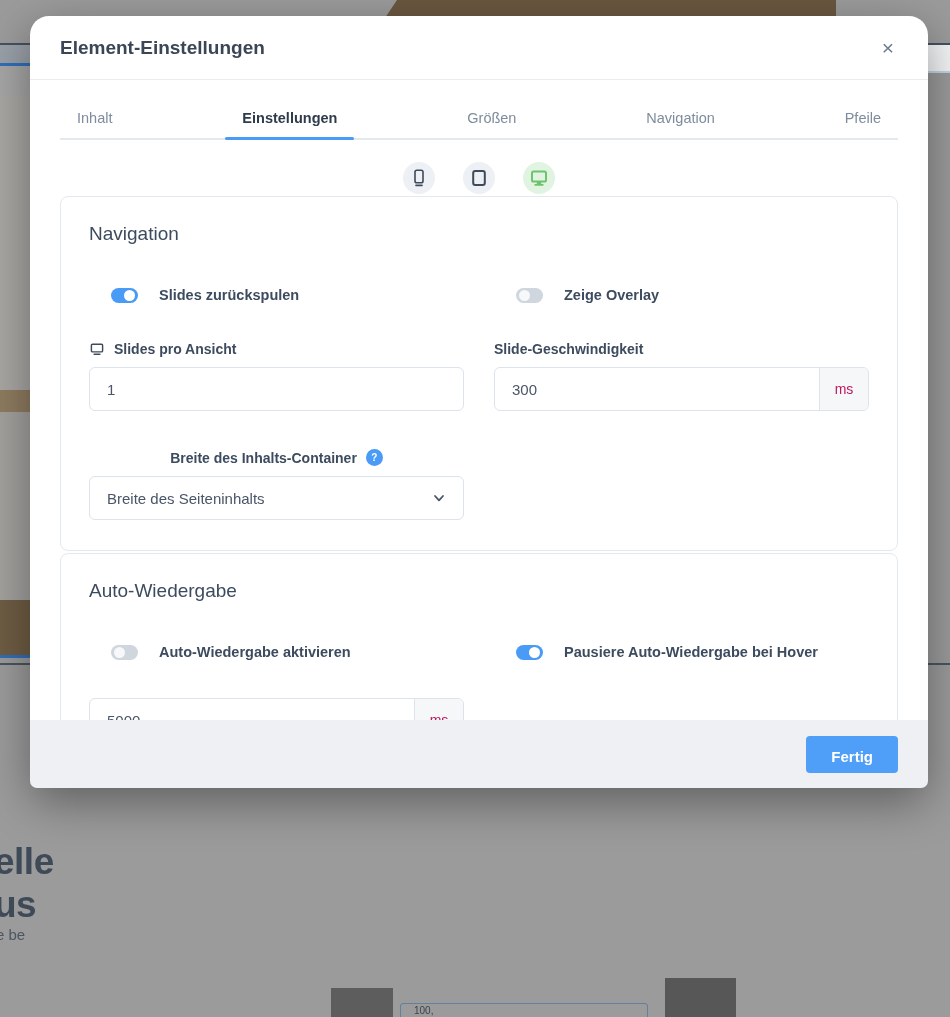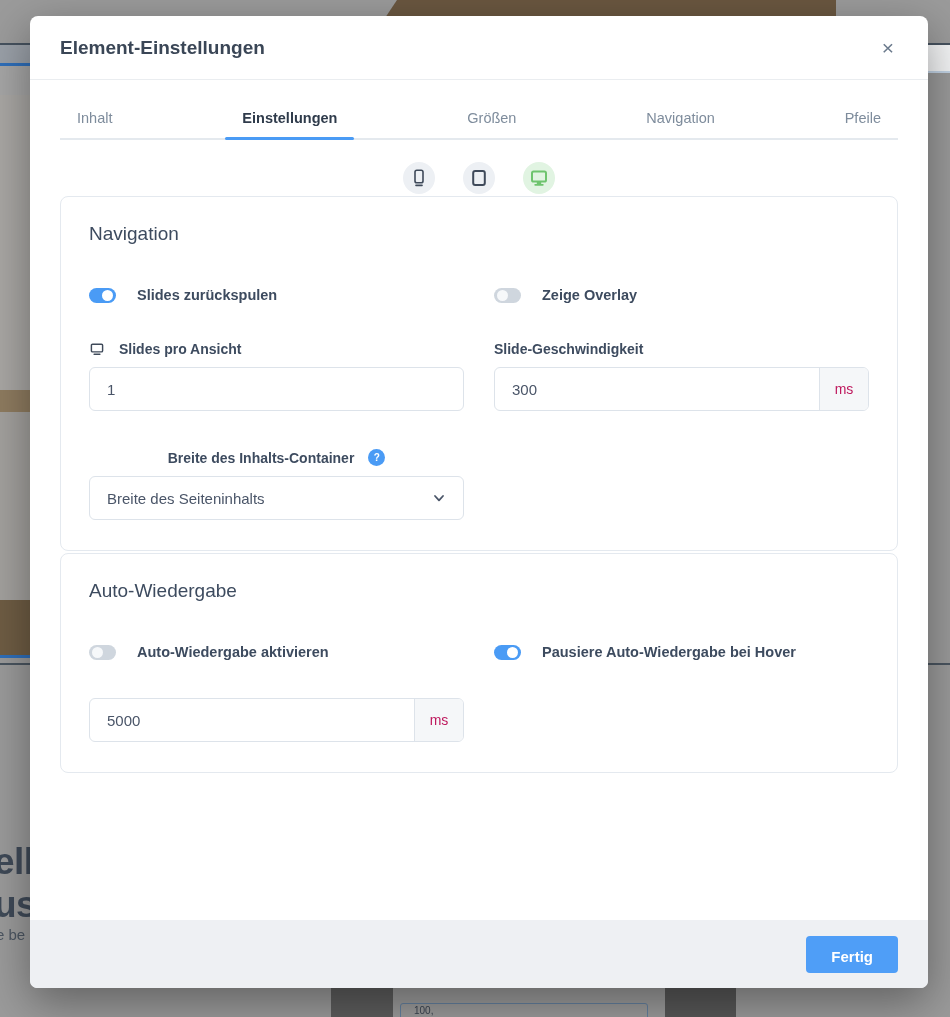--- a/index.html
+++ b/index.html
@@ -17,22 +17,22 @@
   .bg-left-strip .seg { width:100%; }
   .bg-right-white { right:0; top:45px; width:22px; height:28px; background:#f4f5f6; border-bottom:2px solid #c3d4e6; }
   .bg-heading { left:-6px; top:840px; font-size:37px; font-weight:700; color:#3f4a58; line-height:43px; letter-spacing:-0.5px; }
   .bg-para { left:-4px; top:926px; font-size:15px; color:#4c5662; }
   .bg-block-1 { left:331px; top:988px; width:62px; height:29px; background:#5d5d5d; }
   .bg-block-2 { left:665px; top:978px; width:71px; height:39px; background:#575757; }
   .bg-input { left:400px; top:983px; width:248px; height:34px; border:1px solid #64809f; border-radius:3px;
               font-size:10px; color:#3a4350; padding:1px 8px 0 13px;margin-top:20px; }
 
   
-  .modal { position:absolute; left:30px; top:16px; width:898px; height:972px; background:#ffffff;
-           border-radius:8px; box-shadow:0 14px 46px rgba(0,0,0,0.38); }
+  .modal { position:absolute; left:30px; top:16px; width:898px; height:772px; background:#ffffff;
+           border-radius:19px; box-shadow:0 14px 46px rgba(0,0,0,0.38); }
   .modal-header { height:64px; padding:0 30px; display:flex; align-items:center; justify-content:space-between;
                   border-bottom:1px solid #eaedf0; }
   .modal-title { font-size:19px; font-weight:600; color:#3a4656; }
   .close-btn { background:none; border:none; font-size:21px; line-height:1; color:#6b7a8c; cursor:pointer; padding:4px; }
 
   .tabs { margin:30px 30px 0; display:flex; border-bottom:2px solid #e4e9ee;justify-content:space-between; }
   .tab { position:relative; padding:0 17px 12px; font-size:14.5px; font-weight:500; color:#7e8c9c; cursor:pointer; }
   .tab.active { color:#2f3b4b; font-weight:600; }
   .tab.active::after { content:""; position:absolute; left:0; right:0; bottom:-2px; height:3px;
                        background:#4a9bf5; border-radius:2px; }
@@ -44,30 +44,30 @@
   .device-btn svg { display:block; }
 
   .card { margin:2px 30px 0; border:1px solid #e4e9ef; border-radius:8px; padding:26px 28px 30px; background:#fff; }
   .card.first { margin-top:2px; }
   .card + .card { margin-top:2px; }
   .card-title { font-size:19px; font-weight:500; color:#3d4b5f; margin-bottom:42px; }
 
   .grid { display:grid; grid-template-columns:1fr 1fr; column-gap:30px; }
   .row-gap { margin-bottom:38px; }
 
-  .toggle-cell { display:flex; align-items:center; }
+  .toggle-cell { display:flex; align-items:center;margin-left:22px; }
   .toggle { position:relative; width:27px; height:15px; border-radius:8px; cursor:pointer; flex:none; }
   .toggle.on  { background:#4a9bf5; }
   .toggle.off { background:#cfd6de; }
   .toggle .knob { position:absolute; top:2px; width:11px; height:11px; border-radius:50%; background:#ffffff; }
   .toggle.on  .knob { left:13px; }
   .toggle.off .knob { left:3px; background:#f6f8fa; }
   .toggle-label { margin-left:21px; font-size:14.5px; font-weight:600; color:#3d4b5f; }
 
-  .field-label { display:flex; align-items:center; gap:14px; font-size:14px; font-weight:600; color:#3d4b5f; margin-bottom:10px; }
+  .field-label { display:flex; align-items:center; gap:9px; font-size:14px; font-weight:600; color:#3d4b5f; margin-bottom:10px; }
   .label-spread { justify-content:center; }
   .label-left { display:flex; align-items:center; gap:9px; }
   .input-group { display:flex; height:44px; border:1px solid #dde3ea; border-radius:6px; overflow:hidden; background:#fff; }
   .input-group input { flex:1; min-width:0; border:none; outline:none; padding:0 17px; font-size:15px; color:#4a5568;
                        font-family:"Liberation Sans", sans-serif; background:transparent; }
   .addon { width:49px; flex:none; display:flex; align-items:center; justify-content:center;
            background:#f5f7f9; border-left:1px solid #dde3ea; color:#be185d; font-size:14px; }
   .select { height:44px; border:1px solid #dde3ea; border-radius:6px; display:flex; align-items:center;
             justify-content:space-between; padding:0 17px; font-size:15px; color:#4a5568; cursor:pointer; background:#fff;gap:9px; }
   .help-btn { width:17px; height:17px; border-radius:50%; background:#4a9bf5; color:#fff; border:none; cursor:pointer;

